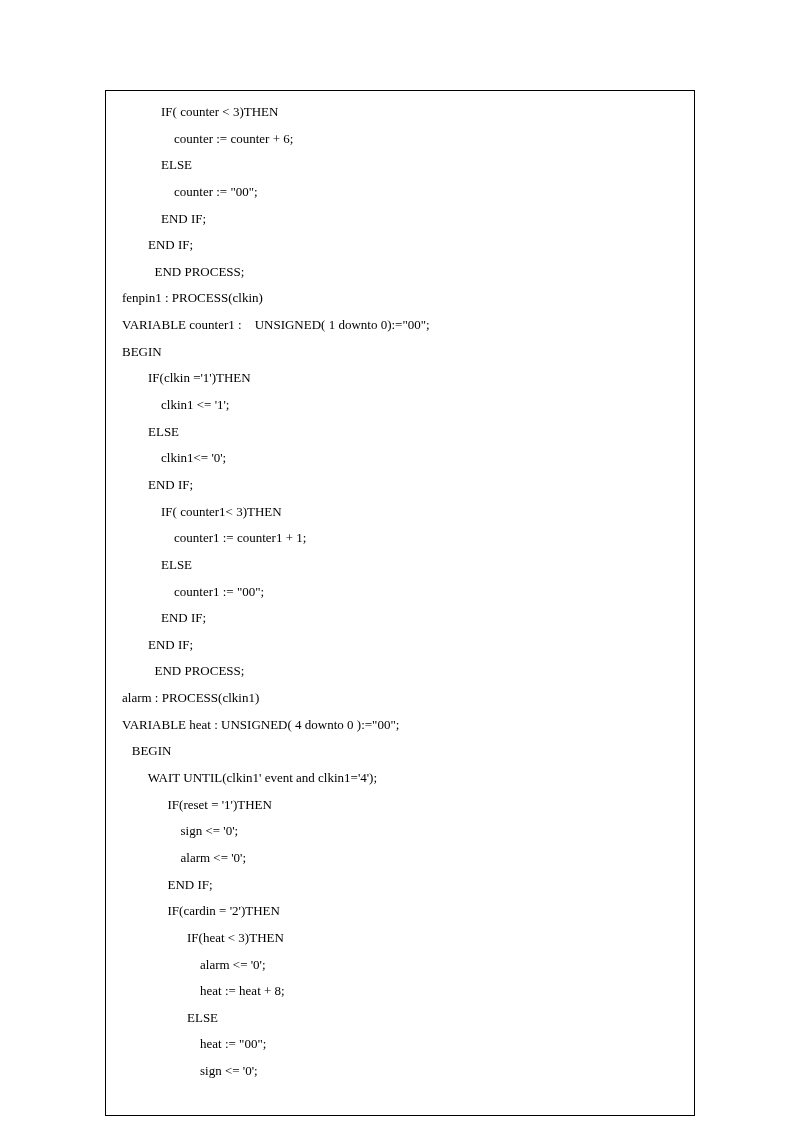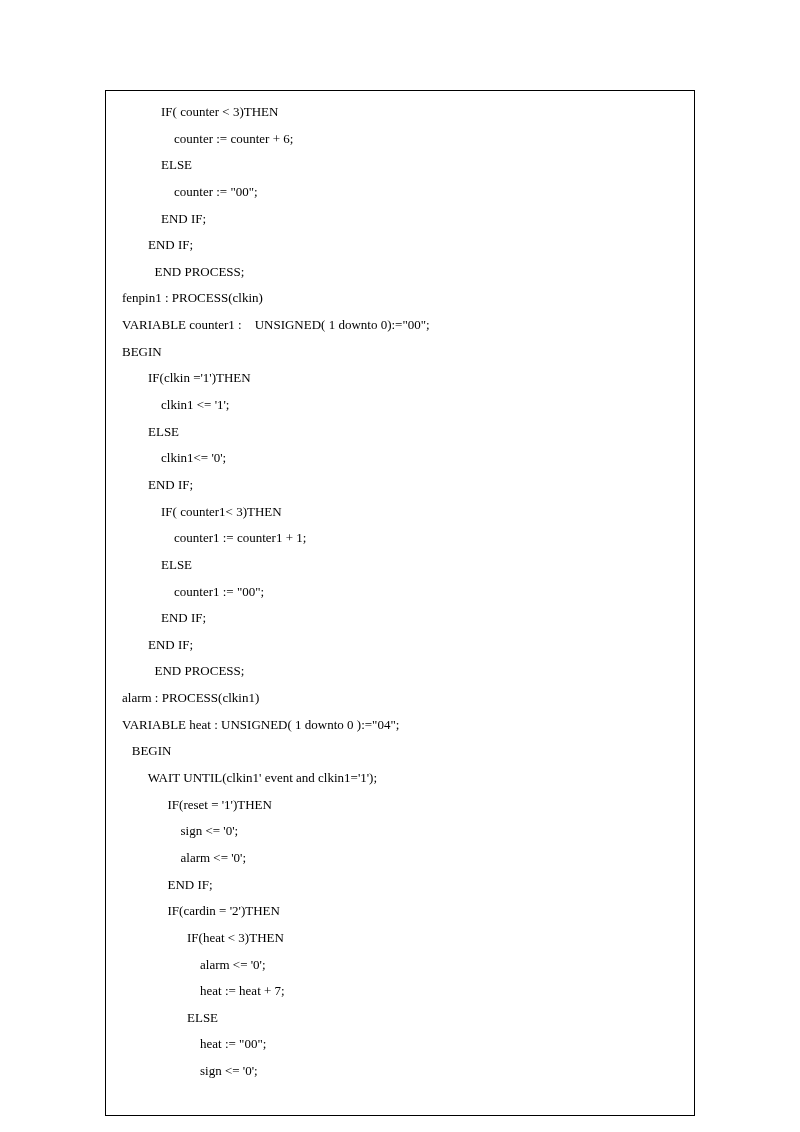--- a/index.html
+++ b/index.html
@@ -48,30 +48,30 @@
     <div class="code-line"></div>
     <div class="code-line">            IF( counter1&lt; 3)THEN</div>
     <div class="code-line">                counter1 := counter1 + 1;</div>
     <div class="code-line">            ELSE</div>
     <div class="code-line">                counter1 := "00";</div>
     <div class="code-line">            END IF;</div>
     <div class="code-line">        END IF;</div>
     <div class="code-line">          END PROCESS;</div>
     <div class="code-line"></div>
     <div class="code-line">alarm : PROCESS(clkin1)</div>
-    <div class="code-line">VARIABLE heat : UNSIGNED( 1 downto 0 ):="04";</div>
+    <div class="code-line">VARIABLE heat : UNSIGNED( 4 downto 0 ):="00";</div>
     <div class="code-line">   BEGIN</div>
-    <div class="code-line">        WAIT UNTIL(clkin1' event and clkin1='1');</div>
+    <div class="code-line">        WAIT UNTIL(clkin1' event and clkin1='4');</div>
     <div class="code-line">              IF(reset = '1')THEN</div>
     <div class="code-line">                  sign &lt;= '0';</div>
     <div class="code-line">                  alarm &lt;= '0';</div>
     <div class="code-line">              END IF;</div>
     <div class="code-line"></div>
     <div class="code-line">              IF(cardin = '2')THEN</div>
     <div class="code-line">                    IF(heat &lt; 3)THEN</div>
     <div class="code-line">                        alarm &lt;= '0';</div>
-    <div class="code-line">                        heat := heat + 7;</div>
+    <div class="code-line">                        heat := heat + 8;</div>
     <div class="code-line">                    ELSE</div>
     <div class="code-line">                        heat := "00";</div>
     <div class="code-line">                        sign &lt;= '0';</div>
 
   </div>
 </div>
 
 </body></html>

